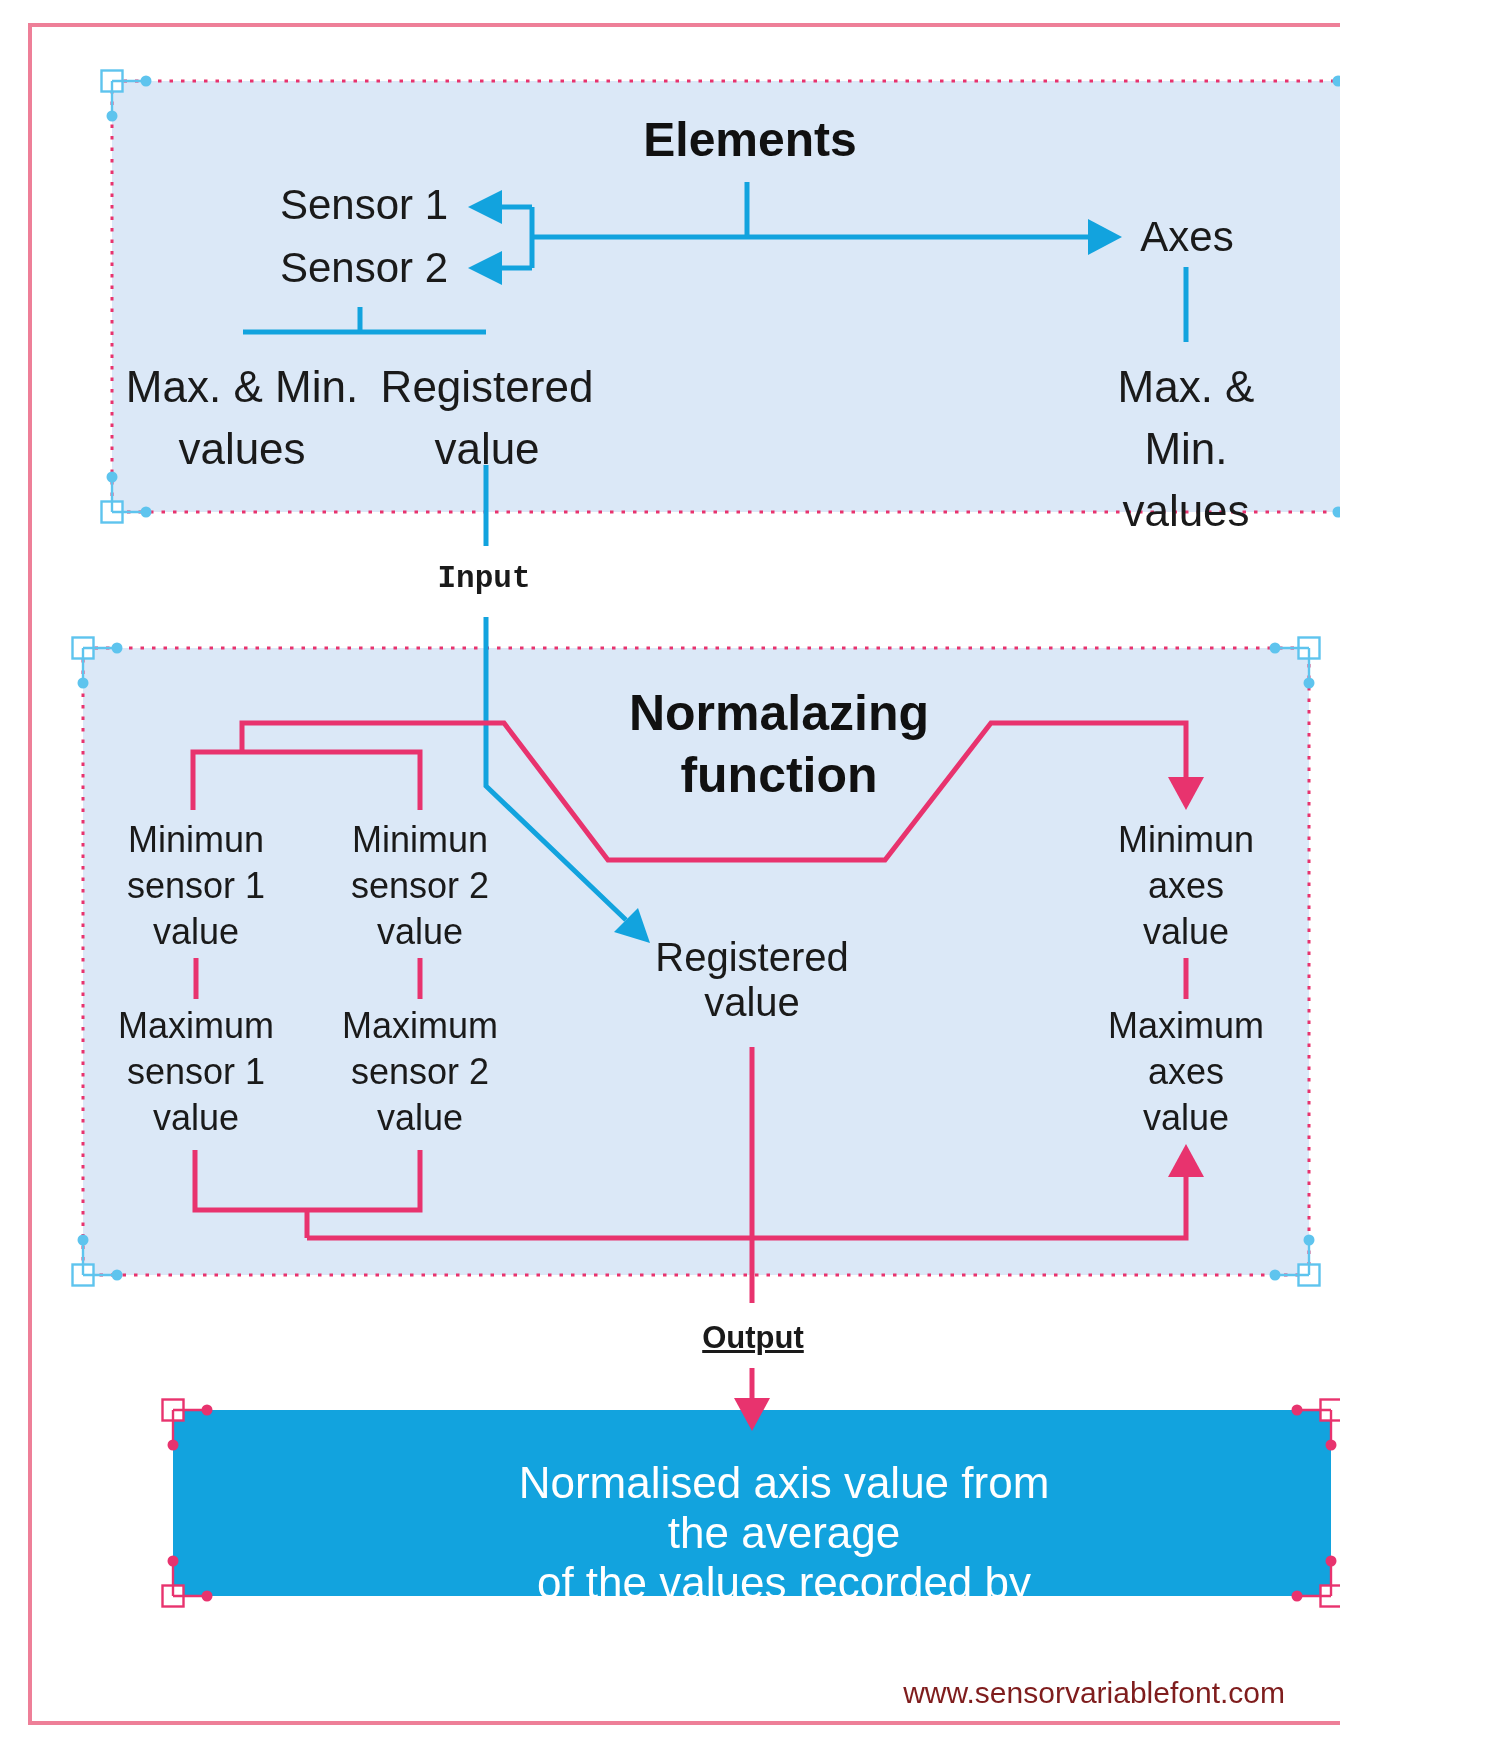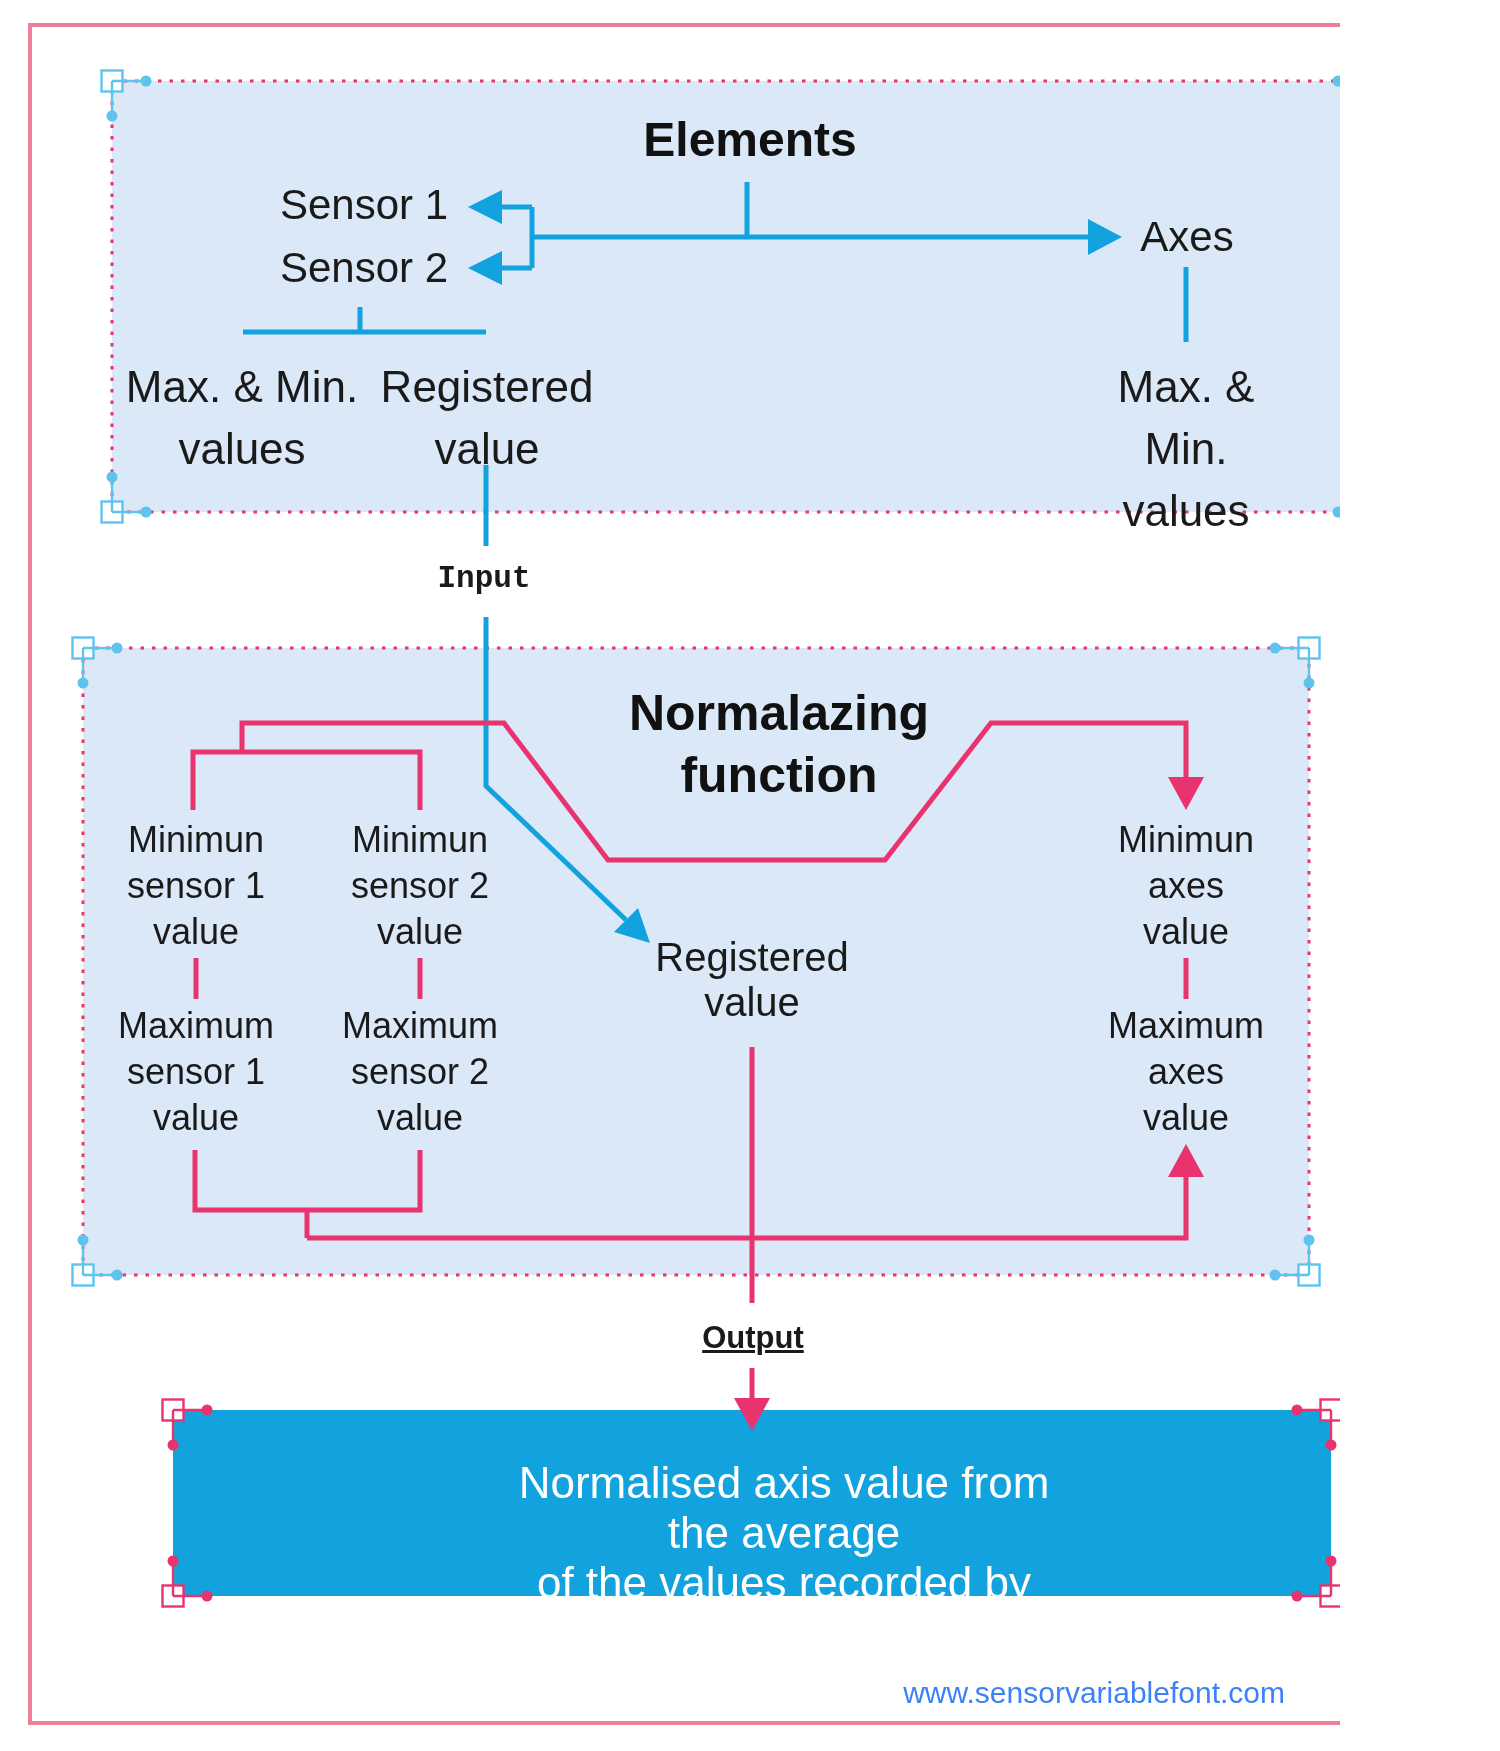--- a/index.html
+++ b/index.html
@@ -9,21 +9,21 @@
   }
   #diagram-svg{position:absolute;left:0;top:0;z-index:1;}
   .txt{position:absolute;z-index:2;text-align:center;white-space:pre-line;transform:translateX(-50%);}
   .title{font-weight:bold;color:#111;}
   .lbl{font-size:44px;line-height:62px;}
   .lbl-mid{font-size:40px;line-height:45px;}
   .lbl-sm{font-size:36px;line-height:46px;}
   .sensor{font-size:42px;line-height:44px;}
   .io{font-size:31px;line-height:32px;font-weight:bold;}
   .result-text{font-size:44px;line-height:50px;color:#ffffff;}
-  .footer-url{position:absolute;z-index:2;right:55px;top:1676px;font-size:30px;color:#3b82f6;}
+  .footer-url{position:absolute;z-index:2;right:55px;top:1676px;font-size:30px;color:#7f1d1d;}
 </style>
 </head>
 <body>
 
 <div id="canvas">
 
   <svg id="diagram-svg" width="1500" height="1751" viewBox="0 0 1500 1751">
 
     <rect x="30" y="25" width="1441" height="1698" fill="none" stroke="#ee7f98" stroke-width="4"></rect>
 

